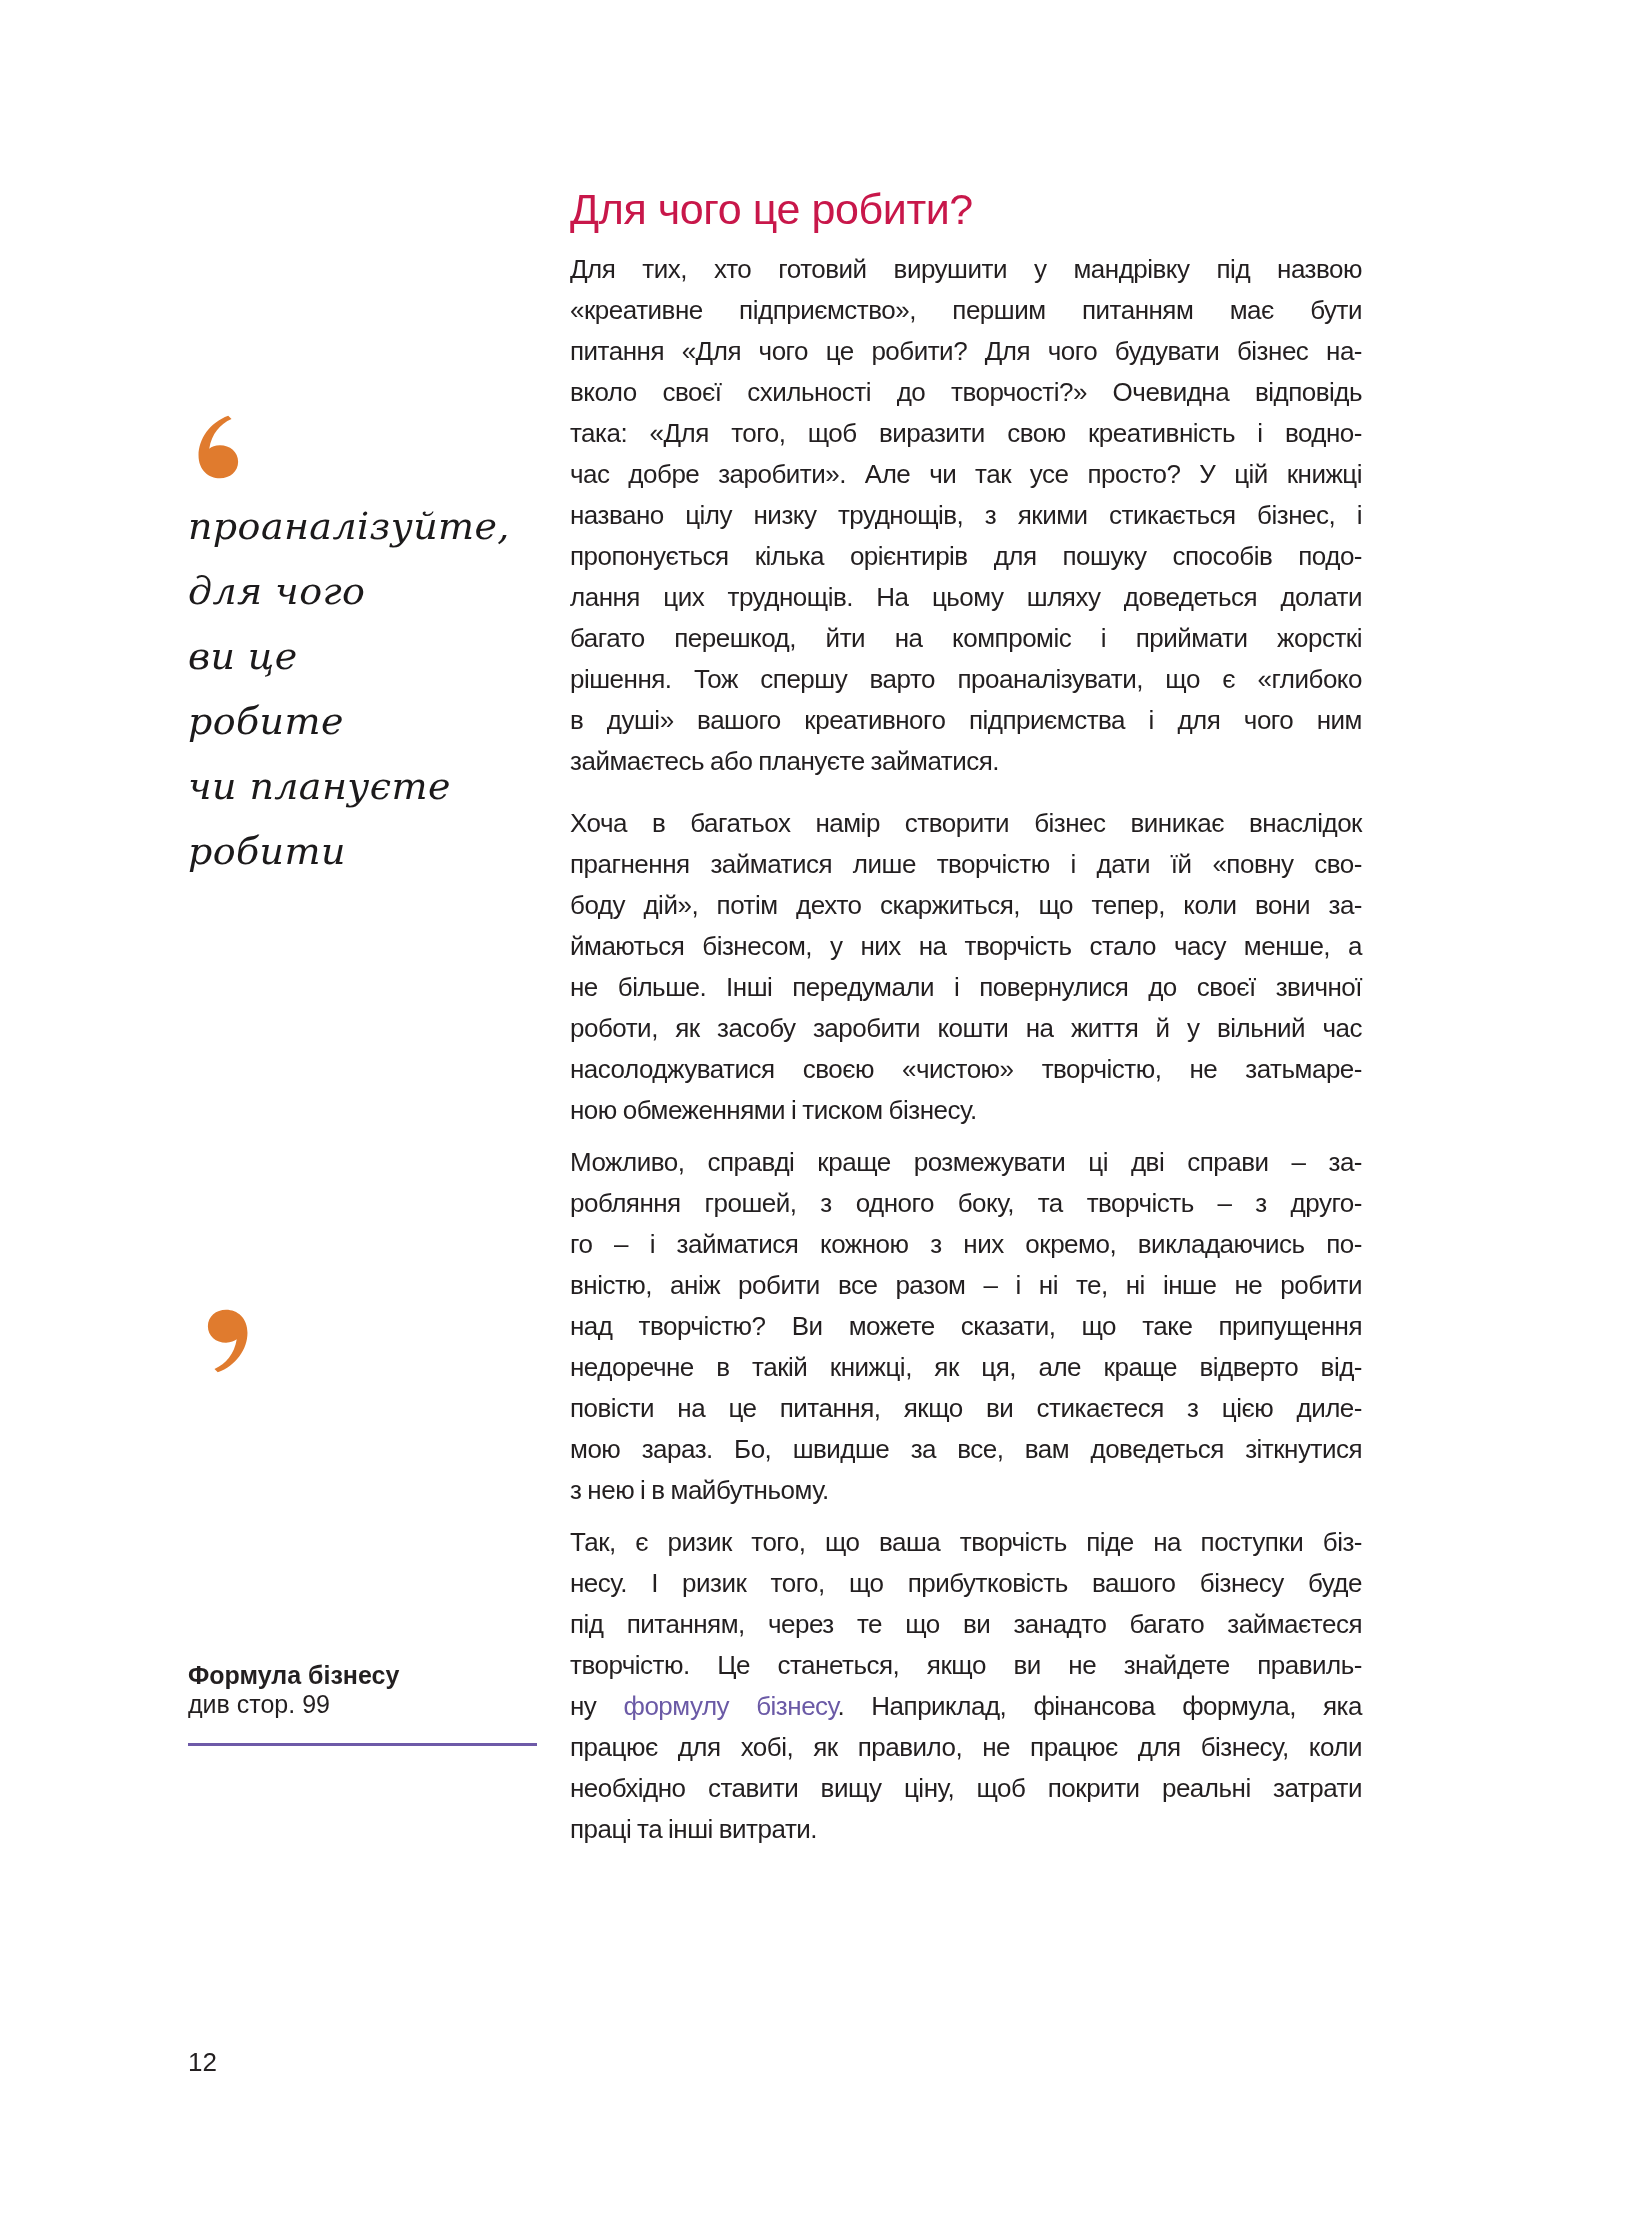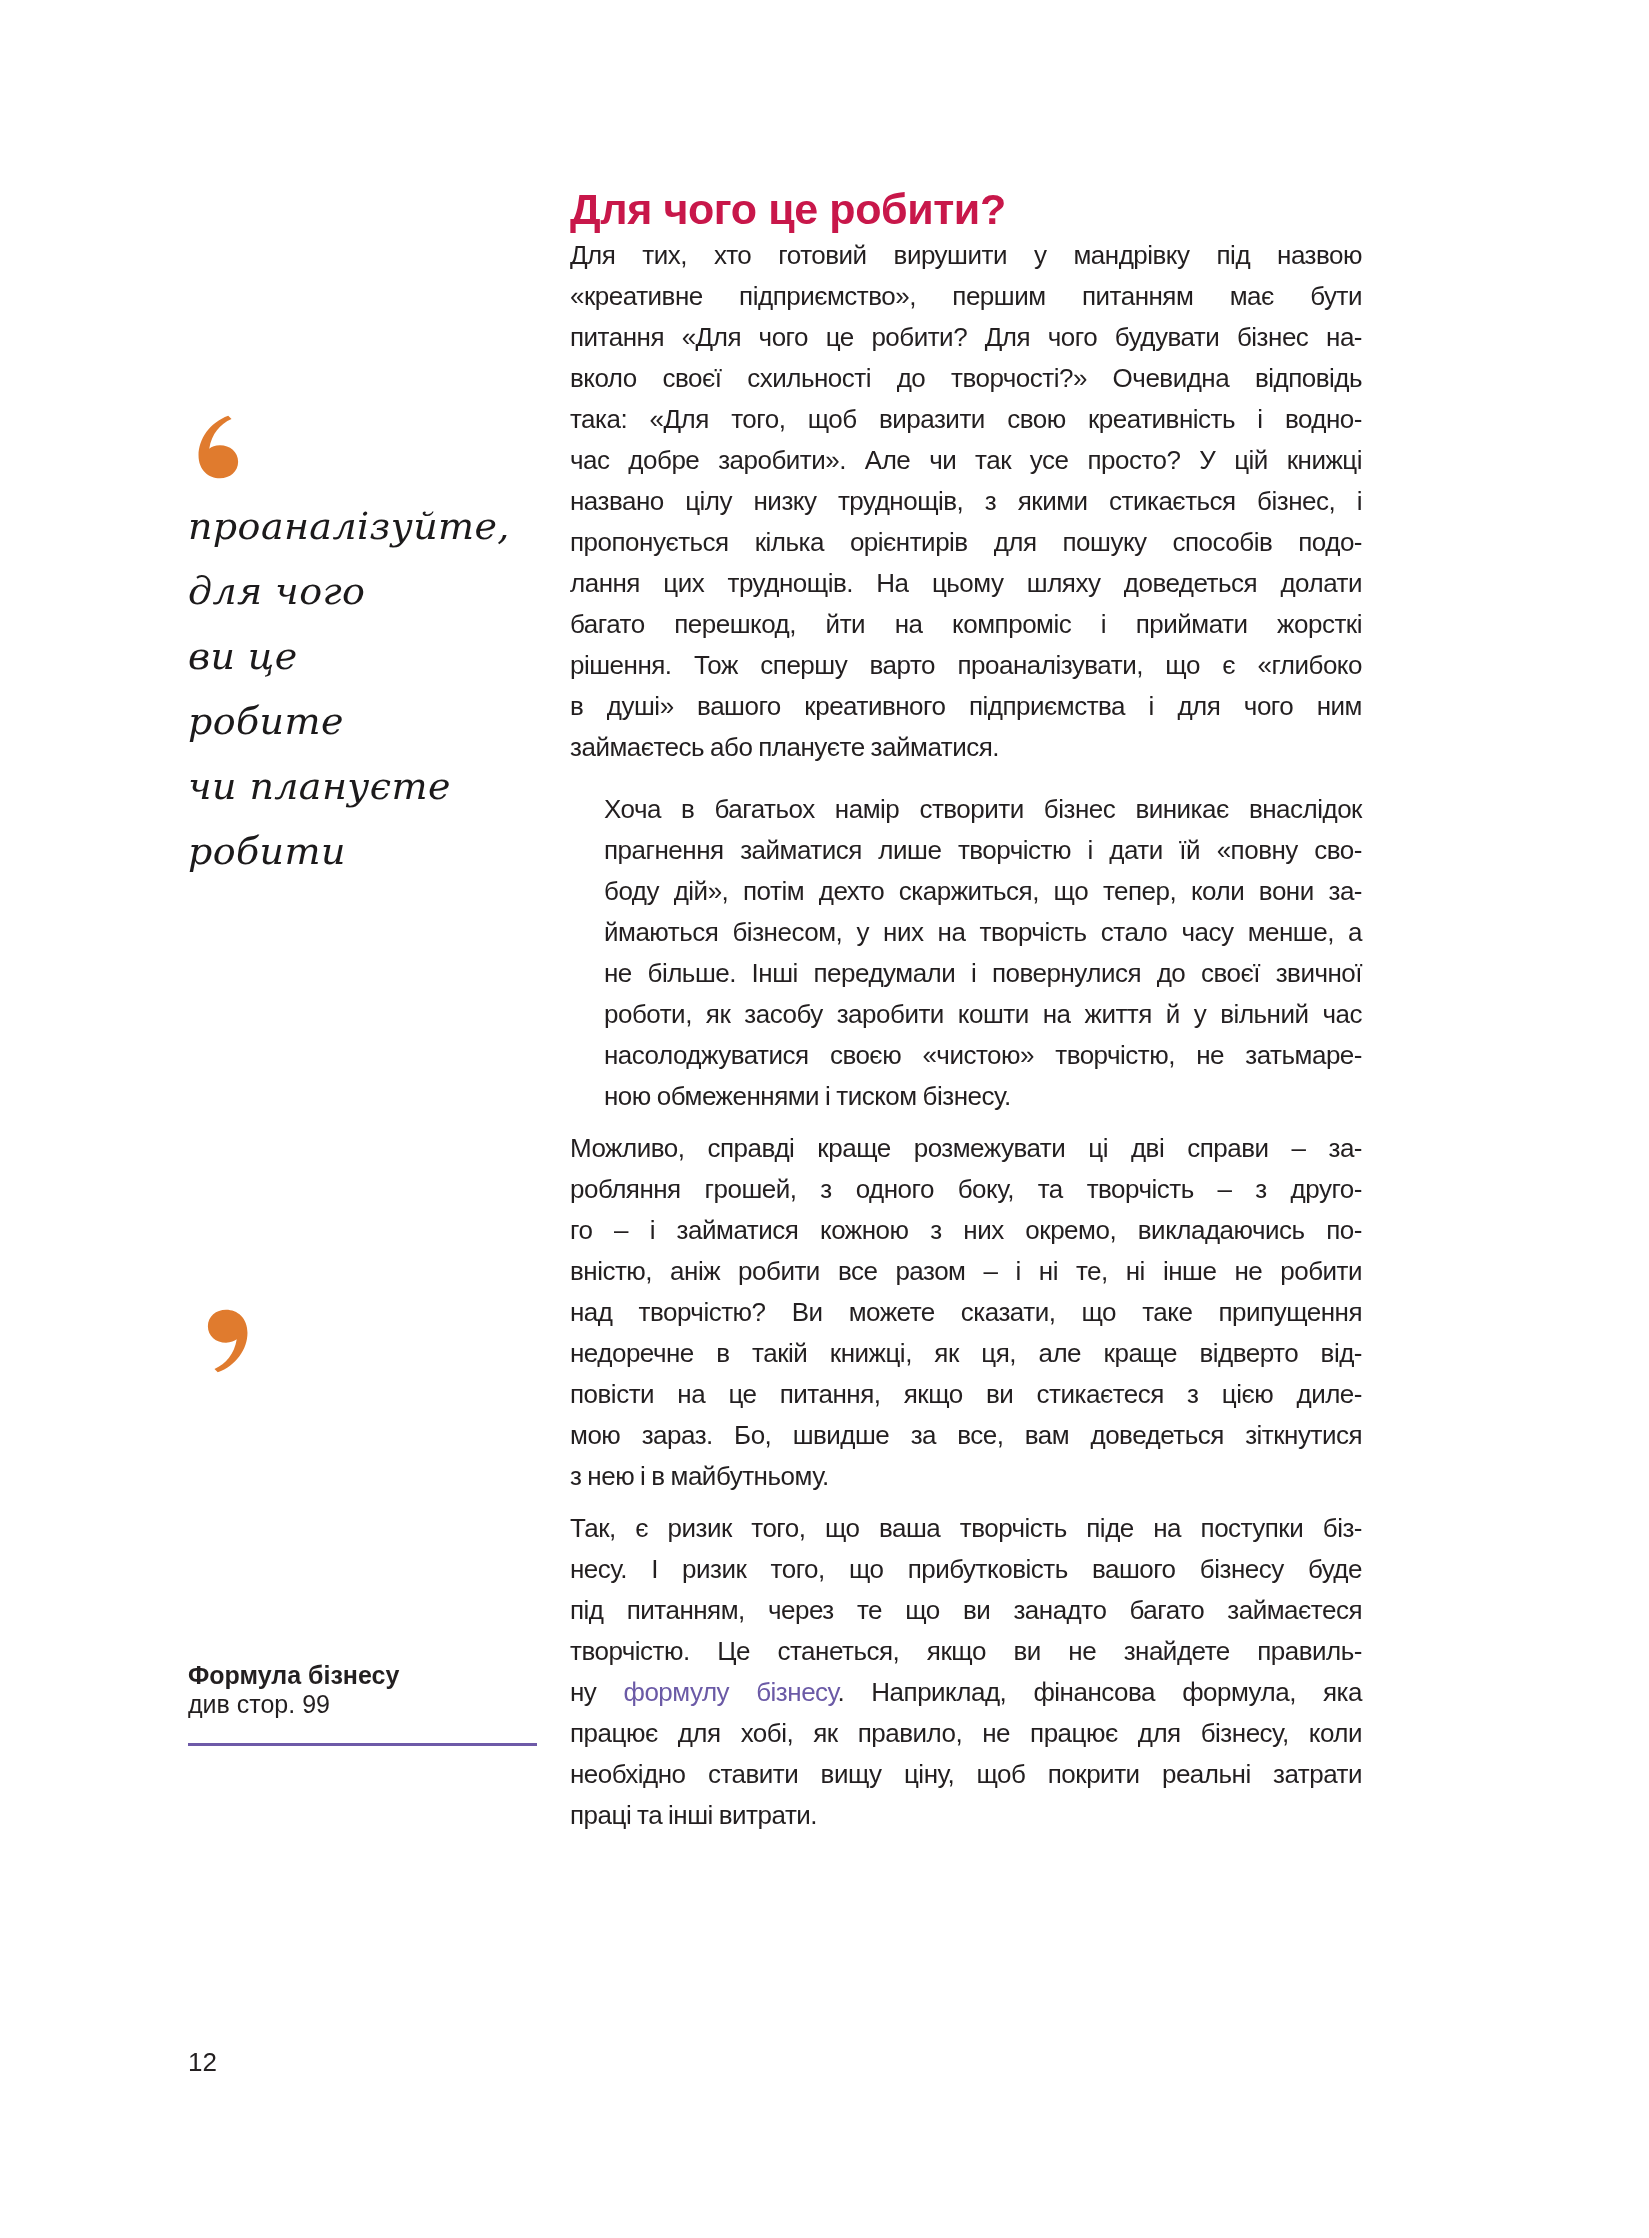--- a/index.html
+++ b/index.html
@@ -96,33 +96,33 @@
 
   
   .main-column {
     position: absolute;
     left: 570px;
     top: 184px;
     width: 792px;
   }
   .section-heading {
     font-family: "Liberation Sans", sans-serif;
-    font-weight: bold;
+    font-weight: normal;
     font-size: 43px;
     line-height: 50px;
     color: #c8174a;
-    margin: 0 0 1px 0;
+    margin: 0 0 15px 0;
     letter-spacing: -0.4px;
   }
   .paragraph {
     margin: 0;
     padding: 0;
   }
   .paragraph + .paragraph { margin-top: 10.8px; }
-  .paragraph.p2 { margin-top: 21px; margin-left: 34px; }
+  .paragraph.p2 { margin-top: 21px; }
   .line {
     display: block;
     font-size: 26px;
     line-height: 41px;
     height: 41px;
     text-align: justify;
     text-align-last: justify;
     white-space: nowrap;
     overflow: visible;
     letter-spacing: -0.5px;

